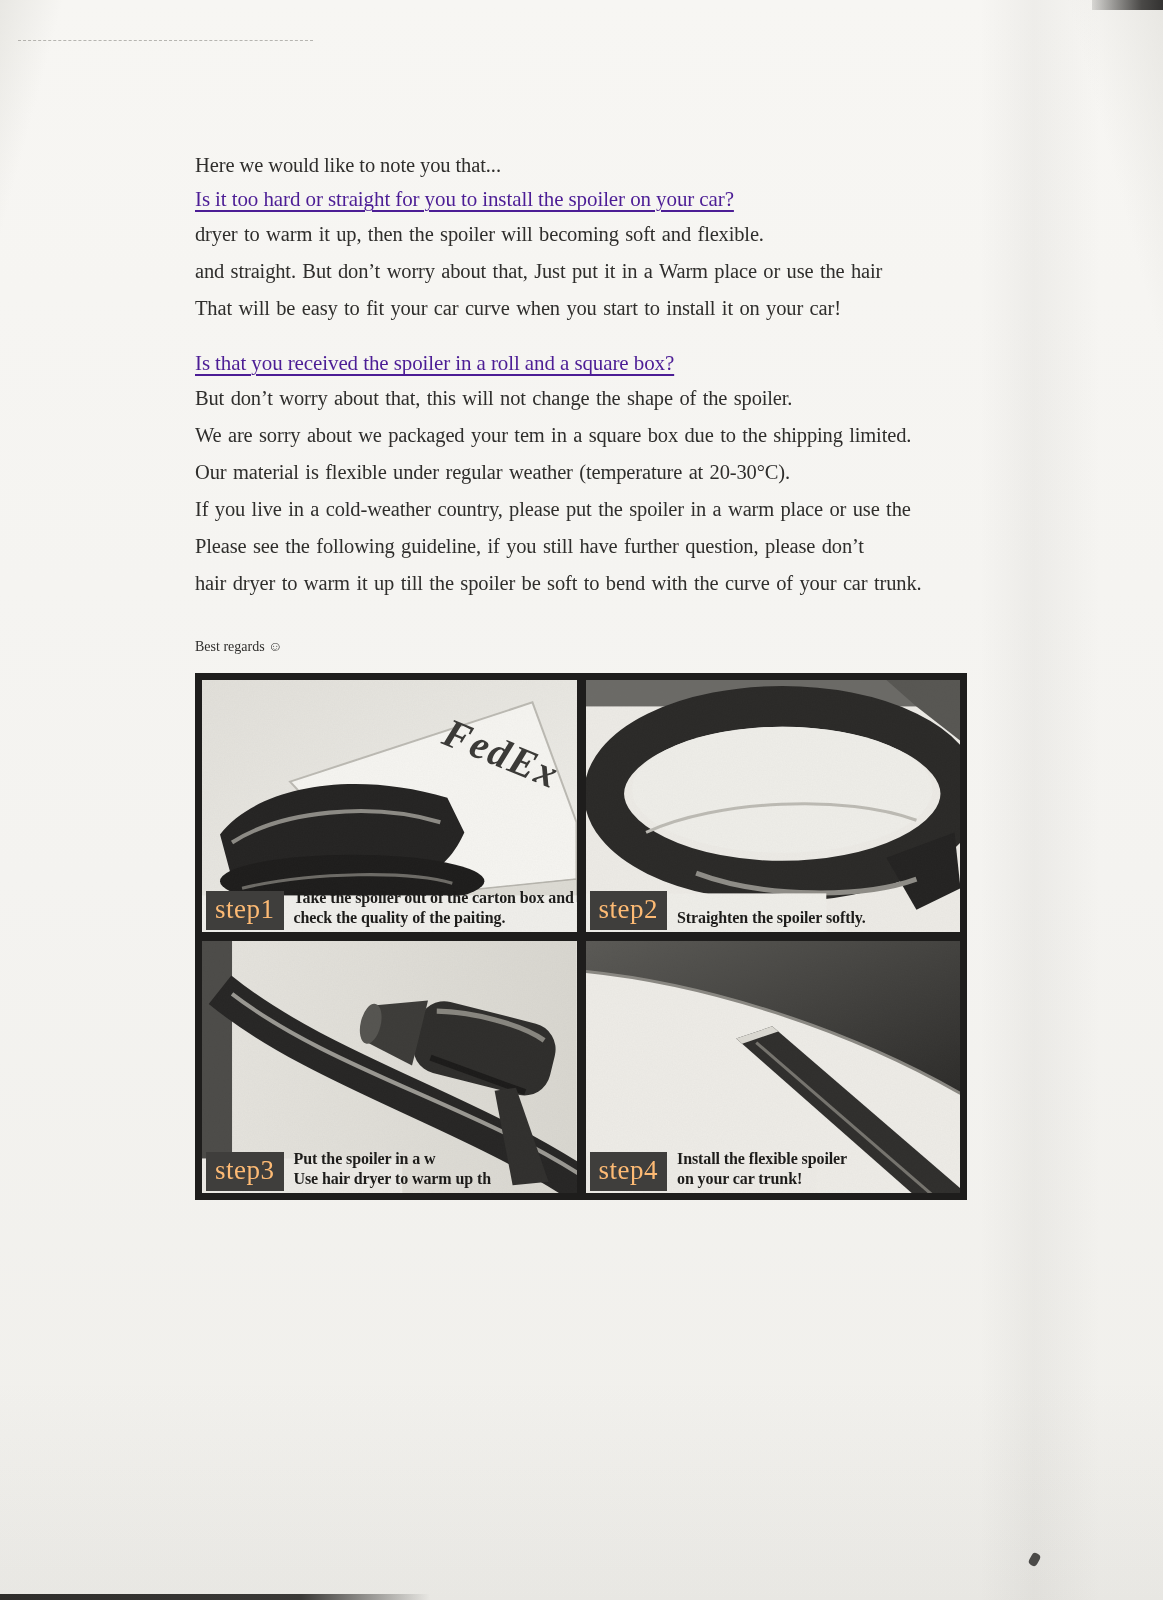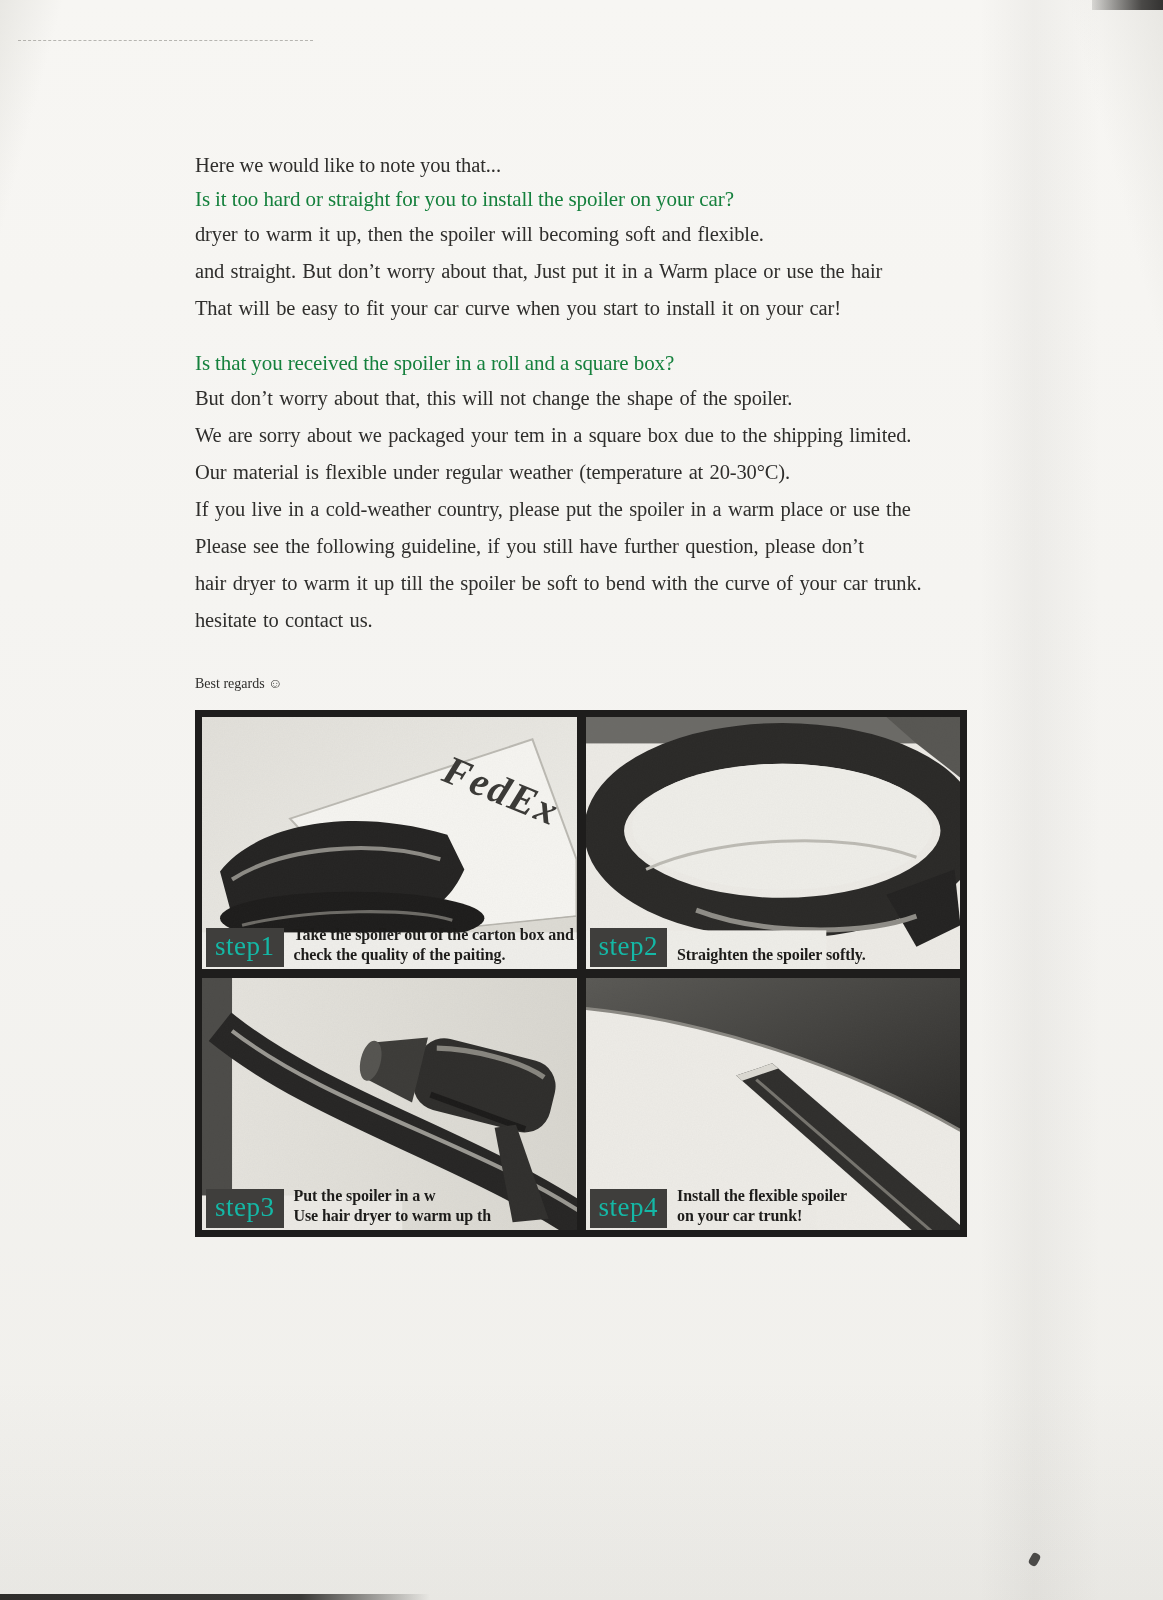--- a/index.html
+++ b/index.html
@@ -28,39 +28,39 @@
 
   .content{position:absolute;left:195px;top:148px;width:778px;}
   .title{
     font-size:50px;line-height:58px;margin:0 0 9px 0;font-weight:normal;
     letter-spacing:.5px;color:#34332f;
   }
   .line,.heading,.pline{white-space:nowrap;}
   .intro{font-size:20.5px;line-height:34px;letter-spacing:-.1px;}
   .heading{
     font-size:21px;line-height:34px;letter-spacing:-.1px;
-    text-underline-offset:4px;
-    text-decoration-thickness:1.5px;color:#15803d;
+    text-decoration:underline;text-underline-offset:4px;
+    text-decoration-thickness:1.5px;color:#4c1d95;
   }
   .para .pline{font-size:20.5px;line-height:37px;letter-spacing:-.15px;word-spacing:1.5px;}
   .gap{height:19px;}
   .regards{font-size:14px;line-height:34px;margin-top:28px;}
 
   .grid{
     margin-top:9px;width:772px;height:527px;box-sizing:border-box;
     background:#1e1d1c;border:7px solid #1e1d1c;
     display:grid;grid-template-columns:1fr 1fr;grid-template-rows:1fr 1fr;gap:9px;
   }
   .cell{position:relative;background:#e9e7e1;overflow:hidden;}
   .cell svg{position:absolute;left:0;top:0;width:100%;height:100%;display:block;}
   .caption-row{
     position:absolute;left:4px;bottom:2px;display:flex;align-items:flex-end;gap:10px;
   }
   .steplabel{
-    background:#3f3e3c;color:#14b8a6;font-size:27px;line-height:30px;
+    background:#3f3e3c;color:#fdba74;font-size:27px;line-height:30px;
     padding:3px 9px 6px 9px;letter-spacing:.5px;
   }
   .caption{color:#1d1c1a;font-weight:bold;font-size:16px;line-height:19.5px;
     padding-bottom:3px;letter-spacing:-.1px;}
   .caption div{white-space:nowrap;}
 </style>
 </head>
 <body>
 
 <div class="sheen" id="crease-right"></div>
@@ -80,21 +80,20 @@
     </div>
   <div class="gap"></div>
   <div class="heading">Is that you received the spoiler in a roll and a square box?</div>
   <div class="para">
       <div class="pline">But don’t worry about that, this will not change the shape of the spoiler.</div>
       <div class="pline">We are sorry about we packaged your tem in a square box due to the shipping limited.</div>
       <div class="pline">Our material is flexible under regular weather (temperature at 20-30°C).</div>
       <div class="pline">If you live in a cold-weather country, please put the spoiler in a warm place or use the</div>
       <div class="pline">Please see the following guideline, if you still have further question, please don’t</div>
       <div class="pline">hair dryer to warm it up till the spoiler be soft to bend with the curve of your car trunk.</div>
-      <div class="pline">hesitate to contact us.</div>
     </div>
   <div class="regards">Best regards ☺</div>
 
   <div class="grid">
 
     <div class="cell">
       <svg viewBox="0 0 374 248" preserveAspectRatio="none">
         <defs>
           <filter id="n1">
               <feTurbulence type="fractalNoise" baseFrequency="0.8" numOctaves="2" result="t"></feTurbulence>

